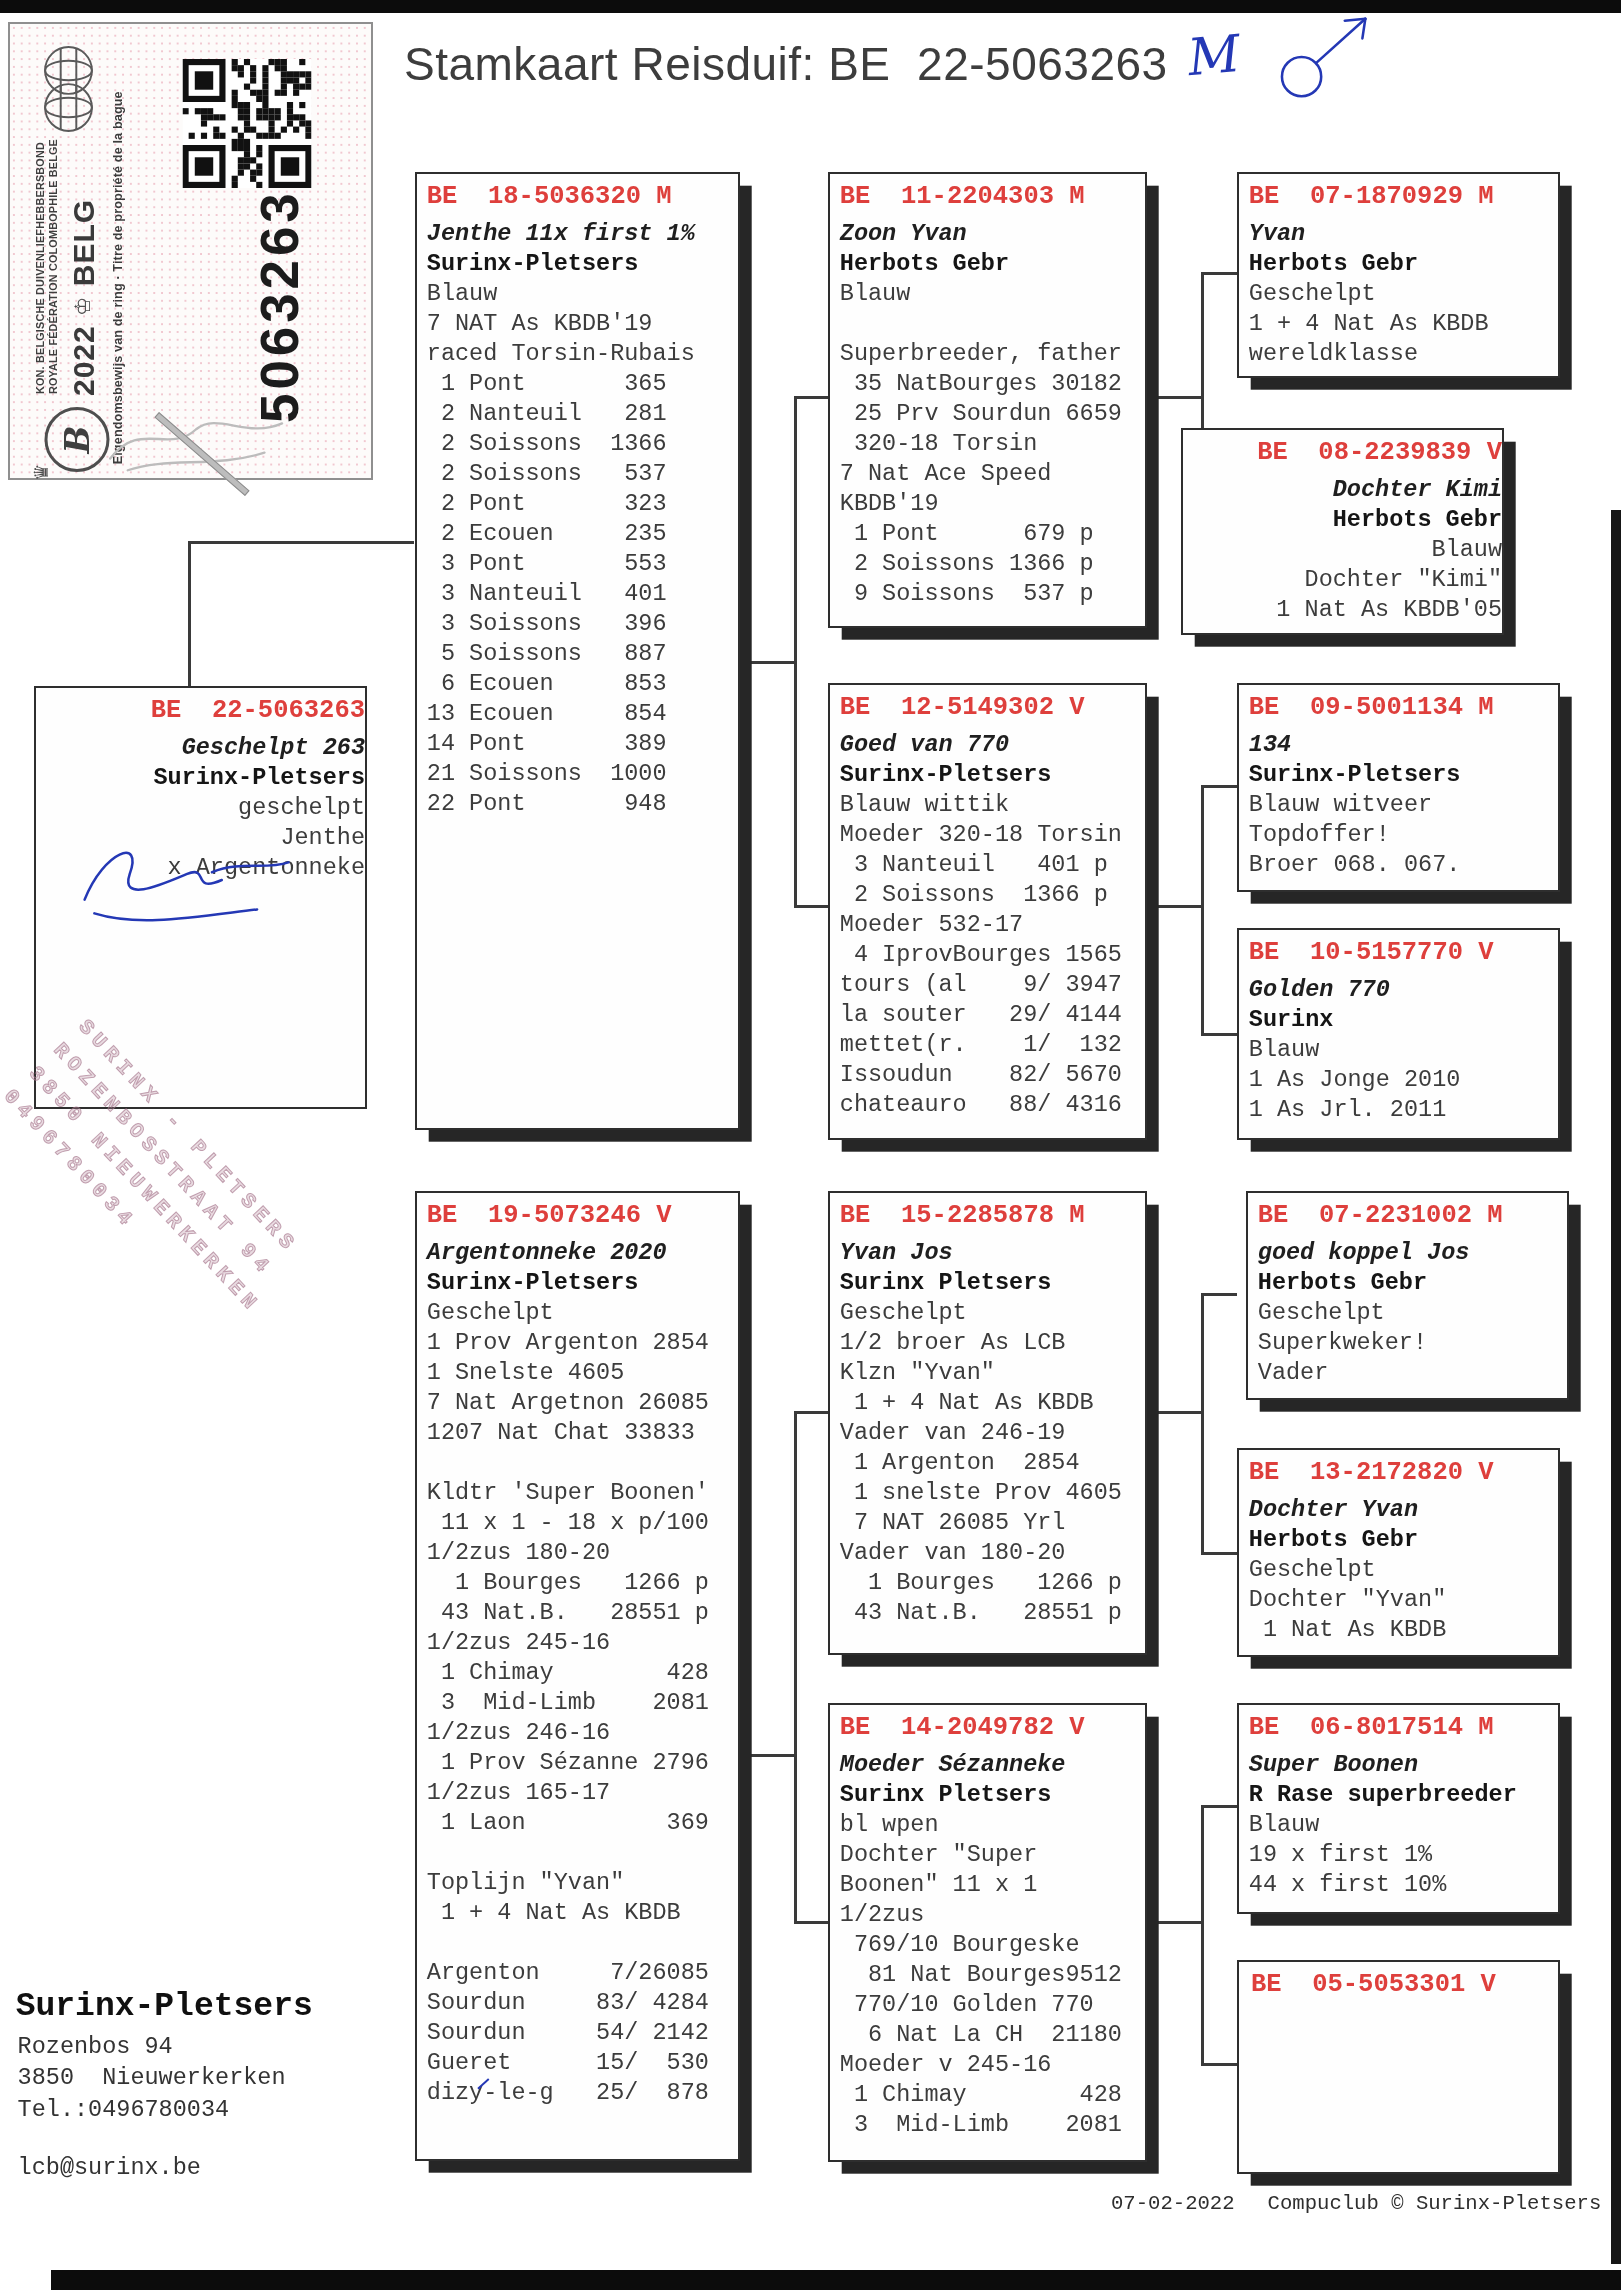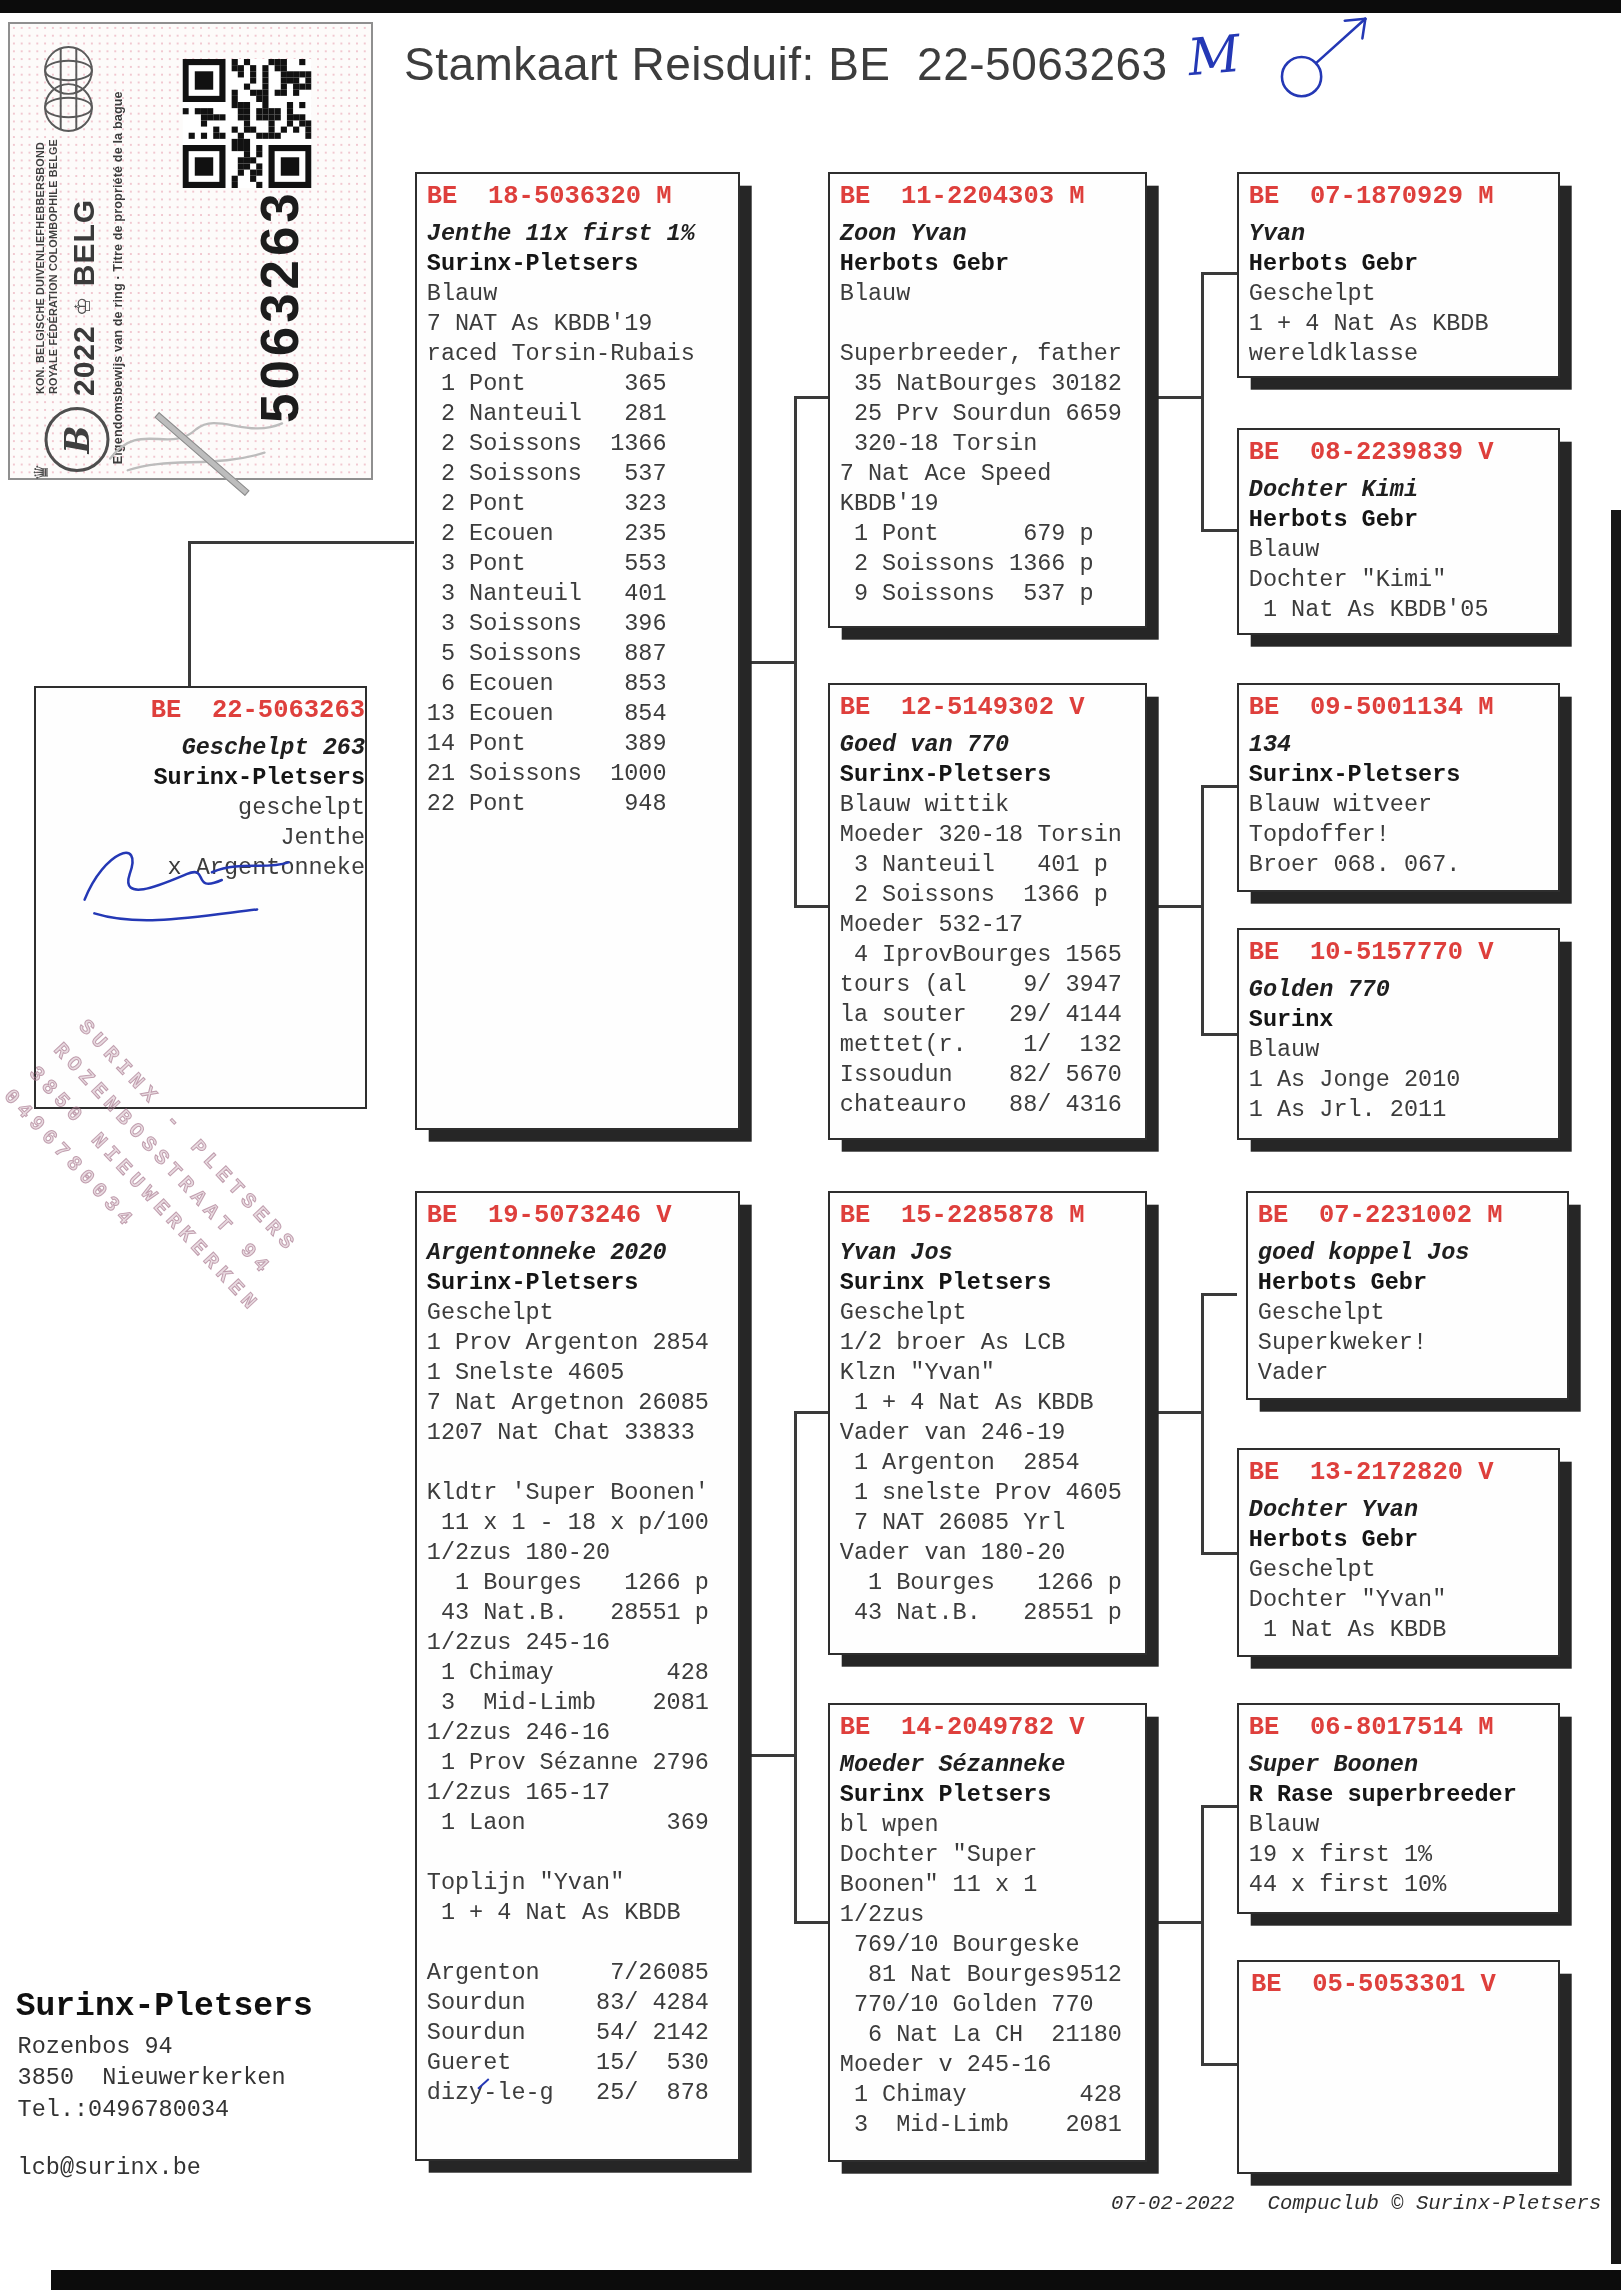--- a/index.html
+++ b/index.html
@@ -54,21 +54,21 @@
   .pbox{position:absolute;background:#fefefe;border:2.9px solid #2e2e2e;
     box-shadow:12.7px 12.7px 0 -1px #262626;padding:7.8px 0 0 9.8px;box-sizing:border-box;z-index:3;}
   .slot-subject{left:34px;top:686px;width:333px;height:423px;box-shadow:none;text-align:right;}
   .slot-father {left:415px;top:172px;width:325px;height:958px;}
   .slot-mother {left:415px;top:1191px;width:325px;height:970px;}
   .slot-ff {left:828px;top:172px;width:319px;height:456px;}
   .slot-fm {left:828px;top:683px;width:319px;height:457px;}
   .slot-mf {left:828px;top:1191px;width:319px;height:464px;}
   .slot-mm {left:828px;top:1703px;width:319px;height:459px;}
   .slot-fff{left:1237px;top:172px;width:323px;height:206px;}
-  .slot-ffm{left:1237px;top:428px;width:323px;height:207px;}
+  .slot-ffm{left:1181px;top:428px;width:323px;height:207px;text-align:right;}
   .slot-fmf{left:1237px;top:683px;width:323px;height:209px;}
   .slot-fmm{left:1237px;top:928px;width:323px;height:212px;}
   .slot-mff{left:1237px;top:1191px;width:323px;height:209px;margin-left:9px;}
   .slot-mfm{left:1237px;top:1448px;width:323px;height:209px;}
   .slot-mmf{left:1237px;top:1703px;width:323px;height:211px;}
   .slot-mmm{left:1237px;top:1960px;width:323px;height:214px;padding-left:12px;}
   .hdr{font-weight:700;font-size:25.5px;color:var(--red);white-space:pre;margin-bottom:7.8px;}
   .ln{font-size:23.5px;line-height:30px;min-height:30px;white-space:pre;color:#3c3c3c;}
   .ln.b{font-weight:700;color:#151515;}
   .ln.ni{font-weight:700;font-style:italic;color:#1f1f1f;}
@@ -84,21 +84,21 @@
   .signature{position:absolute;left:65px;top:823px;z-index:7;}
   .card-scribble{position:absolute;left:98px;top:398px;z-index:3;}
   .blue-tick{position:absolute;left:476px;top:2076px;z-index:7;}
 
   
   .contact-name{position:absolute;left:15.7px;top:1988px;font-size:33px;font-weight:700;color:#101010;white-space:pre;}
   .contact-a1{position:absolute;left:17.6px;top:2033px;font-size:23.5px;color:#333;white-space:pre;}
   .contact-a2{position:absolute;left:17.6px;top:2064px;font-size:23.5px;color:#333;white-space:pre;}
   .contact-tel{position:absolute;left:17.6px;top:2096px;font-size:23.5px;color:#333;white-space:pre;}
   .contact-email{position:absolute;left:17.6px;top:2154px;font-size:23.5px;color:#333;white-space:pre;}
-  .footer{position:absolute;left:1111px;top:2192px;font-size:20.6px;font-style:italic;color:#2e2e2e;display:flex;gap:33px;white-space:pre;}
+  .footer{position:absolute;left:1111px;top:2192px;font-size:20.6px;color:#2e2e2e;display:flex;gap:33px;white-space:pre;}
 </style>
 </head>
 <body style="--red: #de3f3c; --ink: #2438b5;">
 
 <div class="bar-top"></div>
 <div class="bar-bottom"></div>
 <div class="bar-right"></div>
 
 <div class="ring-card">
   <div class="ring-card-inner">

